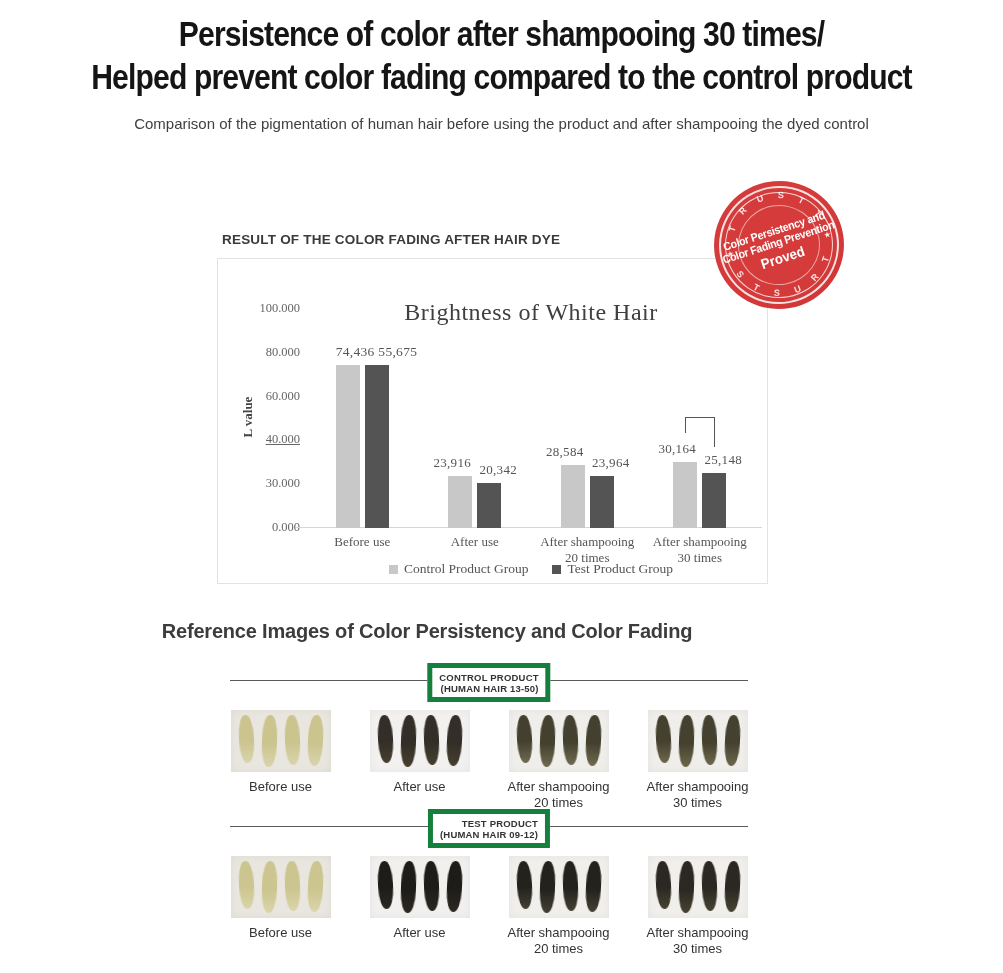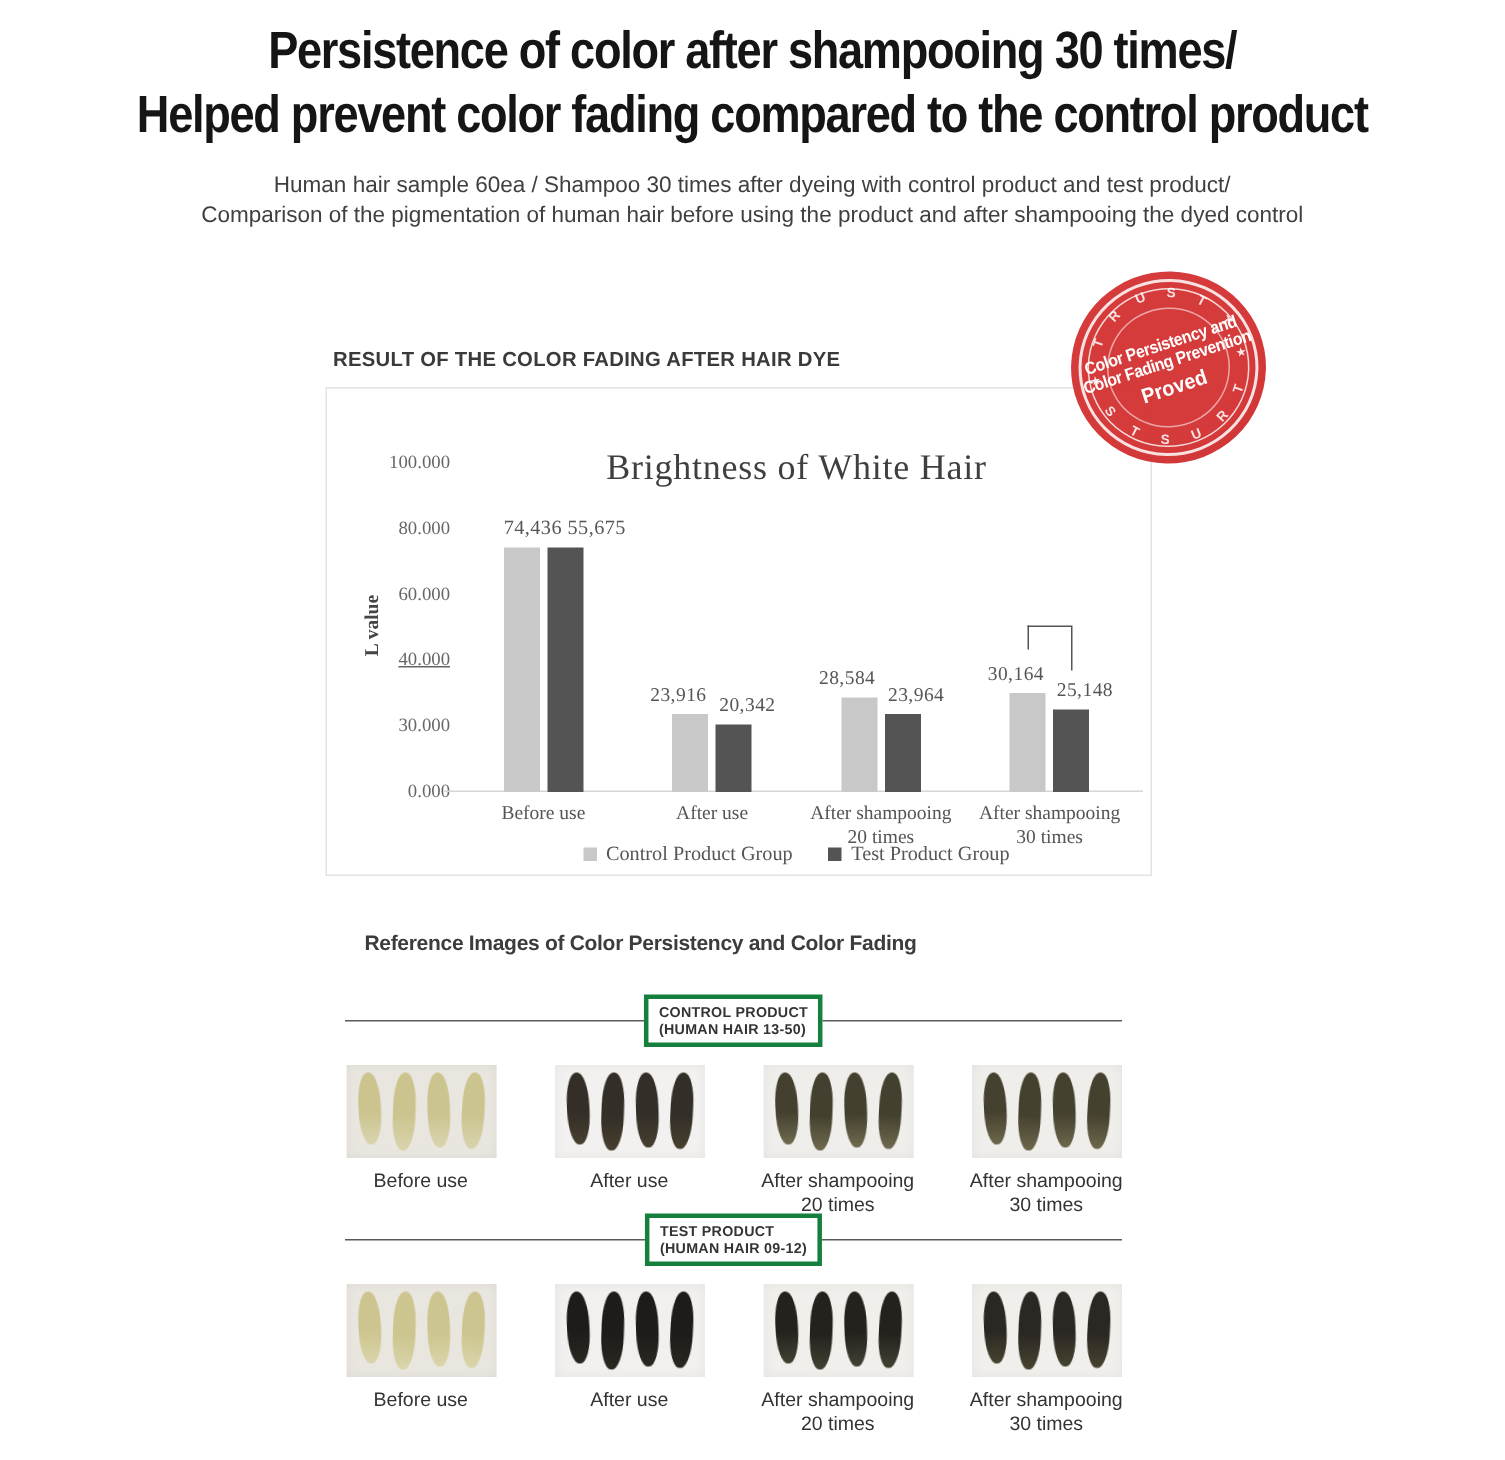--- a/index.html
+++ b/index.html
@@ -49,25 +49,25 @@
            line-height:16px; color:#555; white-space:pre-line; }
   .legend { position:absolute; left:88px; top:302px; width:450px; display:flex; justify-content:center;
             gap:24px; align-items:center; }
   .legend-item { display:flex; align-items:center; gap:6px; font-size:13.5px; color:#555; }
   .legend-sq { width:9px; height:9px; display:inline-block; }
   .bracket-top { position:absolute; height:1px; background:#555; }
   .bracket-leg { position:absolute; width:1px; background:#555; }
 
   
   .ref-heading { position:absolute; top:620px; left:0; width:854px; text-align:center;
-                 font-size:14px; font-weight:600; letter-spacing:-.2px; color:#3c3c3c; }
+                 font-size:20px; font-weight:600; letter-spacing:-.2px; color:#3c3c3c; }
   .divider { position:absolute; left:230px; width:518px; height:36px; }
   .divider .line { position:absolute; top:17px; left:0; right:0; height:1px; background:#5a5a5a; }
   .product-tag { position:absolute; left:50%; top:0; transform:translateX(-50%); background:#fff;
-                 border:3px solid #15803d; padding:4px 7px 3px; text-align:left; z-index:2; }
+                 border:5px solid #15803d; padding:4px 7px 3px; text-align:right; z-index:2; }
   .product-tag .t1 { font-size:9.5px; font-weight:bold; color:#333; letter-spacing:.2px; white-space:nowrap; }
   .product-tag .t2 { font-size:9.5px; font-weight:bold; color:#333; letter-spacing:.2px; white-space:nowrap; }
   .fig-row { position:absolute; left:211px; width:556px; display:flex; }
   .fig-col { width:139px; text-align:center; }
   .swatch { width:100px; height:62px; margin:0 auto 7px; display:flex; justify-content:space-evenly;
             align-items:flex-start; padding-top:5px; box-shadow:inset 0 0 8px rgba(0,0,0,.05); }
   .strand { width:15px; height:50px; border-radius:7px/22px; filter:blur(.4px); }
   .strand:nth-child(1) { transform:rotate(-3deg); height:48px; }
   .strand:nth-child(2) { transform:rotate(2deg); height:52px; }
   .strand:nth-child(3) { transform:rotate(-2deg); height:50px; }
@@ -76,21 +76,20 @@
 </style>
 </head>
 <body>
 
 <div class="page">
 
   <div class="header">
     <div class="title-line">Persistence of color after shampooing 30 times/</div>
     <div class="title-line">Helped prevent color fading compared to the control product</div>
     <div class="subtitle">
-      <div>Human hair sample 60ea / Shampoo 30 times after dyeing with control product and test product/</div>
       <div>Comparison of the pigmentation of human hair before using the product and after shampooing the dyed control</div>
     </div>
   </div>
 
   <div class="stamp">
     <div class="stamp-disc"></div>
     <div class="stamp-ring1"></div>
     <div class="stamp-ring2"></div>
     <div class="stamp-ring3"></div>
     <div id="ring-chars">

